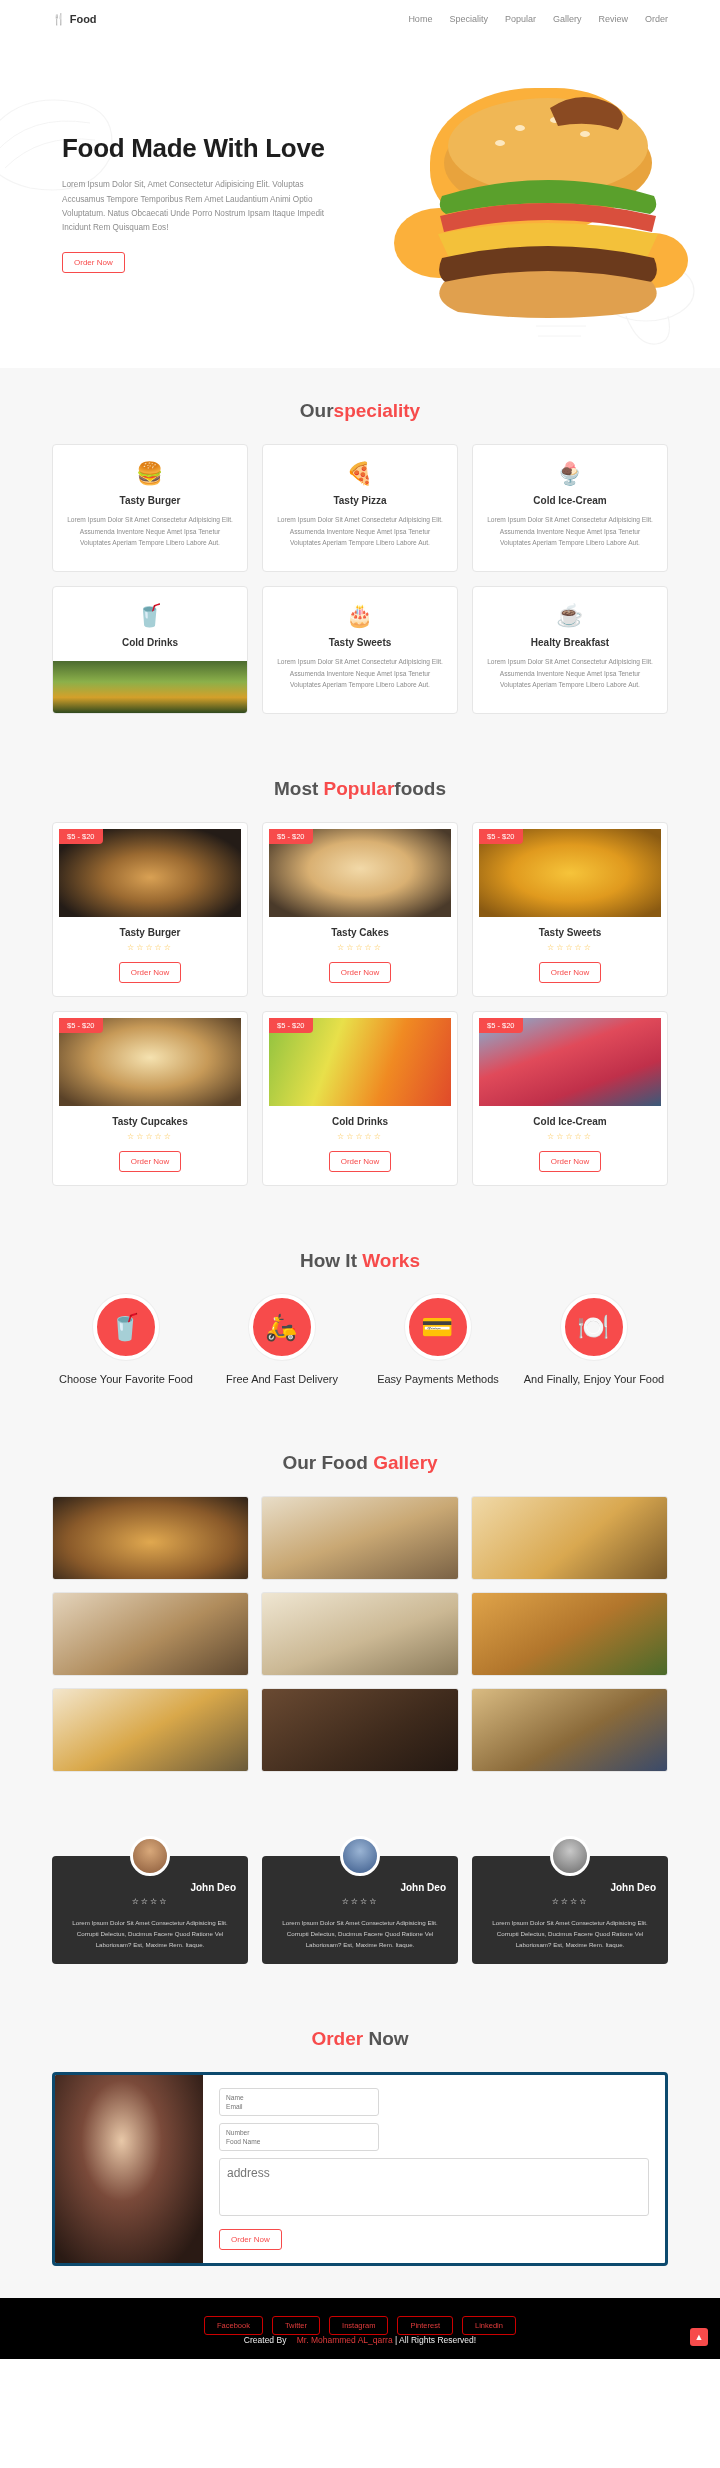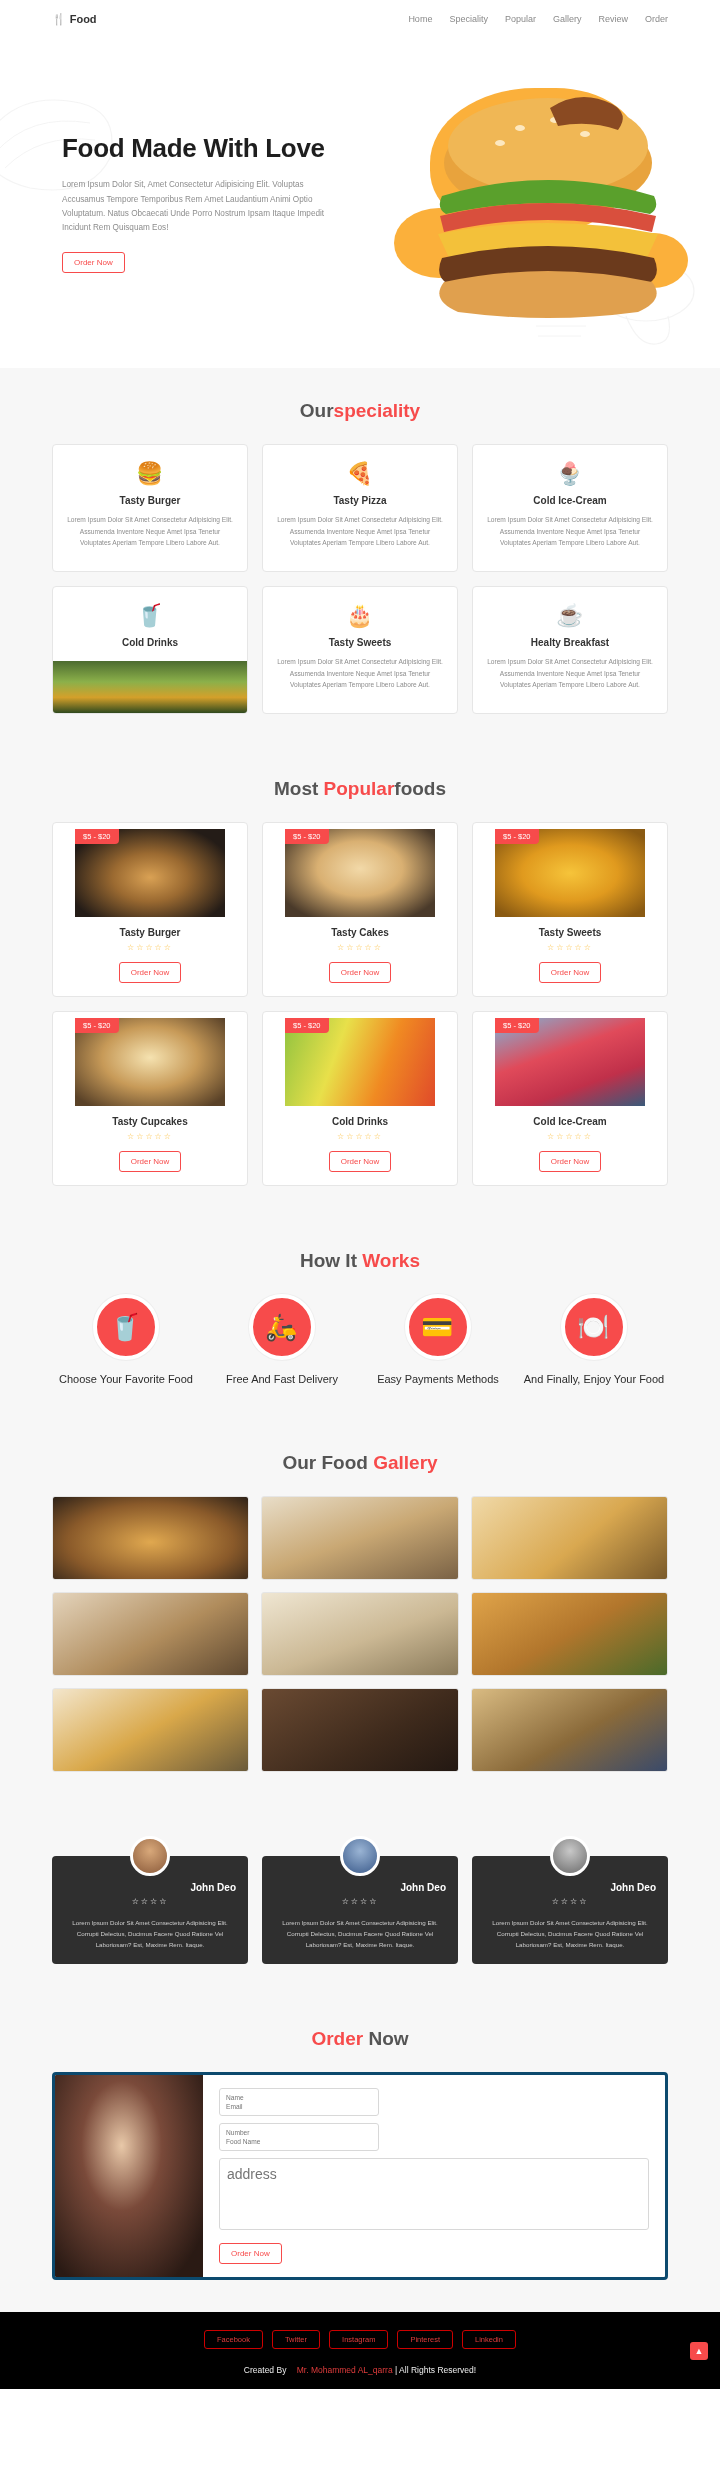--- a/index.html
+++ b/index.html
@@ -58,21 +58,21 @@
   .spec-card .photo-fill {
     position:absolute; left:0; right:0; bottom:0; height:52px;
     background-size:cover; background-position:center;
   }
 
   
   .pop-card {
     background:#fff; border:1px solid #e6e6e6; border-radius:4px;
     overflow:hidden; text-align:center; padding-bottom:13px;
   }
-  .pop-imgwrap { position:relative; height:88px; margin:6px 22px 0; overflow:hidden; }
+  .pop-imgwrap { position:relative; height:88px; margin:6px 6px 0; overflow:hidden; }
   .pop-img { width:100%; height:100%; }
   .price-tag {
     position:absolute; top:0; left:0; background:#f74b4b; color:#fff;
     font-size:7.5px; padding:3px 8px; border-radius:0 0 4px 0;
   }
   .pop-title { font-size:10px; font-weight:bold; color:#333; margin:10px 0 5px; }
   .stars { font-size:8px; color:#fbbd3b; letter-spacing:2px; margin-bottom:9px; }
 
   
   .steps { display:grid; grid-template-columns:repeat(4,1fr); gap:8px; text-align:center; }
@@ -112,27 +112,27 @@
     border:1px solid #d8d8d8; border-radius:3px; padding:4px 6px;
     margin-bottom:7px; max-width:160px;
   }
   .inp-row input {
     display:block; width:100%; border:none; outline:none;
     font-size:6.6px; color:#9a9a9a; padding:1px 0;
     font-family:"Liberation Sans", sans-serif; background:transparent;
   }
   .txtarea {
     width:100%; border:1px solid #d8d8d8; border-radius:3px;
-    height:72px; padding:7px; font-size:14px; color:#9a9a9a; outline:none;
+    height:58px; padding:7px; font-size:12px; color:#9a9a9a; outline:none;
     resize:none; font-family:"Liberation Sans", sans-serif;
   }
 
   
   .footer { background:#000; padding:18px 0 14px; text-align:center; position:relative; }
-  .socials { display:flex; justify-content:center; gap:9px; margin-bottom:16px; }
+  .socials { display:flex; justify-content:center; gap:9px; }
   .socials a {
     border:1px solid #c00; color:#e03c3c; font-size:7.5px;
     padding:4px 12px; border-radius:3px; text-decoration:none;
   }
   .credit { color:#eee; font-size:8.5px; }
   .credit .accent { color:#e03c3c;padding-left:8px; }
   .top-btn {
     position:absolute; right:12px; top:30px; width:18px; height:18px;
     background:#f74b4b; border-radius:3px; color:#fff; font-size:9px;
     display:flex; align-items:center; justify-content:center; cursor:pointer;

